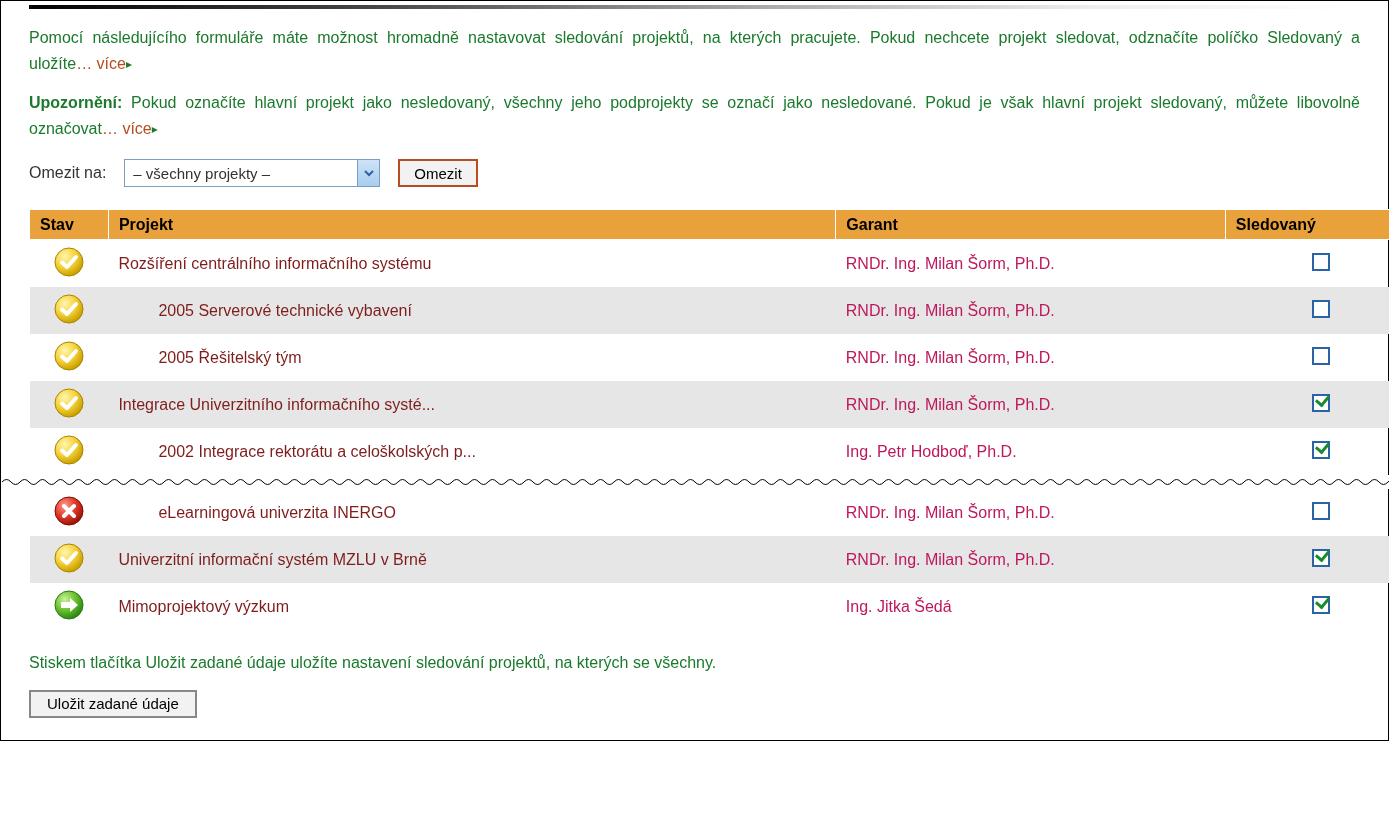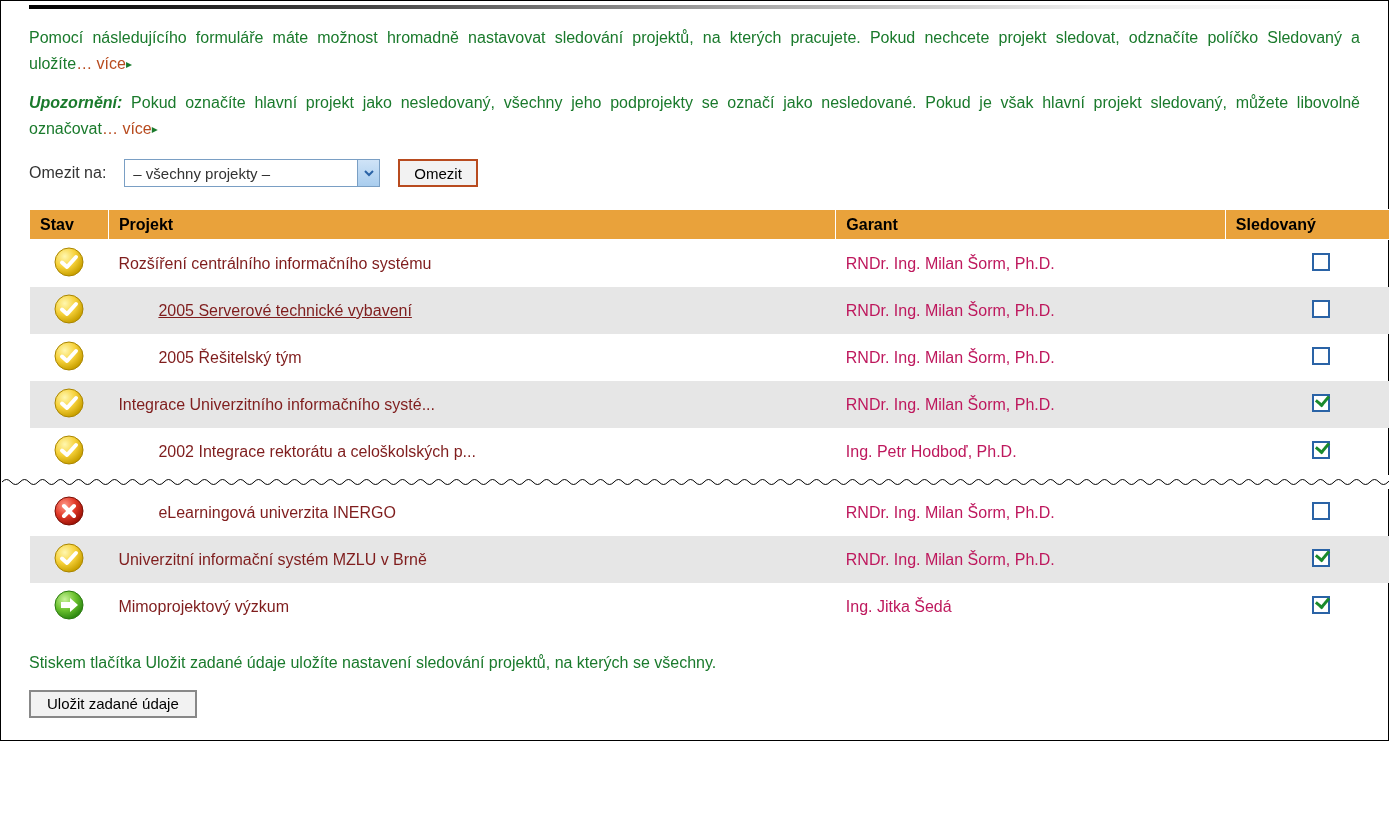--- a/index.html
+++ b/index.html
@@ -30,21 +30,21 @@
     background: linear-gradient(to right, #000 0%, #444 25%, #aaa 55%, #eee 80%, #fff 100%);
     margin-bottom: 16px;
   }
   .intro, .warn, .note {
     color: #1a7a2c;
     font-size: 16px;
     line-height: 1.6;
     text-align: justify;
     margin: 8px 0 14px 0;
   }
-  .warn b { color: #1a7a2c; font-weight: 700; font-style: italic; }
+  .warn b { color: #1a7a2c; font-weight: 700; }
   .more {
     color: #b84b1f;
     text-decoration: none;
     white-space: nowrap;
   }
   .more .tri {
     color: #1a7a2c;
     font-size: 12px;
     vertical-align: 1px;
   }
@@ -231,21 +231,21 @@
       <defs>
                   <radialGradient id="gy" cx="35%" cy="30%" r="70%">
         <stop offset="0%" stop-color="#fff7b0"></stop>
                     <stop offset="55%" stop-color="#f7d23c"></stop>
                     <stop offset="100%" stop-color="#caa100"></stop>
       </radialGradient>
                 </defs>
       <circle cx="16" cy="16" r="14" fill="url(#gy)" stroke="#a98500" stroke-width="1"></circle>
       <path d="M9 16.5 L14 21 L23 11" fill="none" stroke="#fff" stroke-width="4" stroke-linecap="round" stroke-linejoin="round"></path>
     </svg></span></td>
-          <td class="col-proj"><span class="proj-name" style="padding-left: 40px; text-decoration: underline;">2005 Serverové technické vybavení</span></td>
+          <td class="col-proj"><span class="proj-name" style="padding-left: 40px;">2005 Serverové technické vybavení</span></td>
           <td class="col-garant"><a href="#" class="garant-link">RNDr. Ing. Milan Šorm, Ph.D.</a></td>
           <td class="col-sled" style="text-align: center;"><span class="chk" role="checkbox" aria-checked="false"></span></td>
         </tr>
         <tr>
           <td class="col-stav"><span class="status-icon"><svg viewBox="0 0 32 32">
       <defs>
                   <radialGradient id="gy" cx="35%" cy="30%" r="70%">
         <stop offset="0%" stop-color="#fff7b0"></stop>
                     <stop offset="55%" stop-color="#f7d23c"></stop>
                     <stop offset="100%" stop-color="#caa100"></stop>

